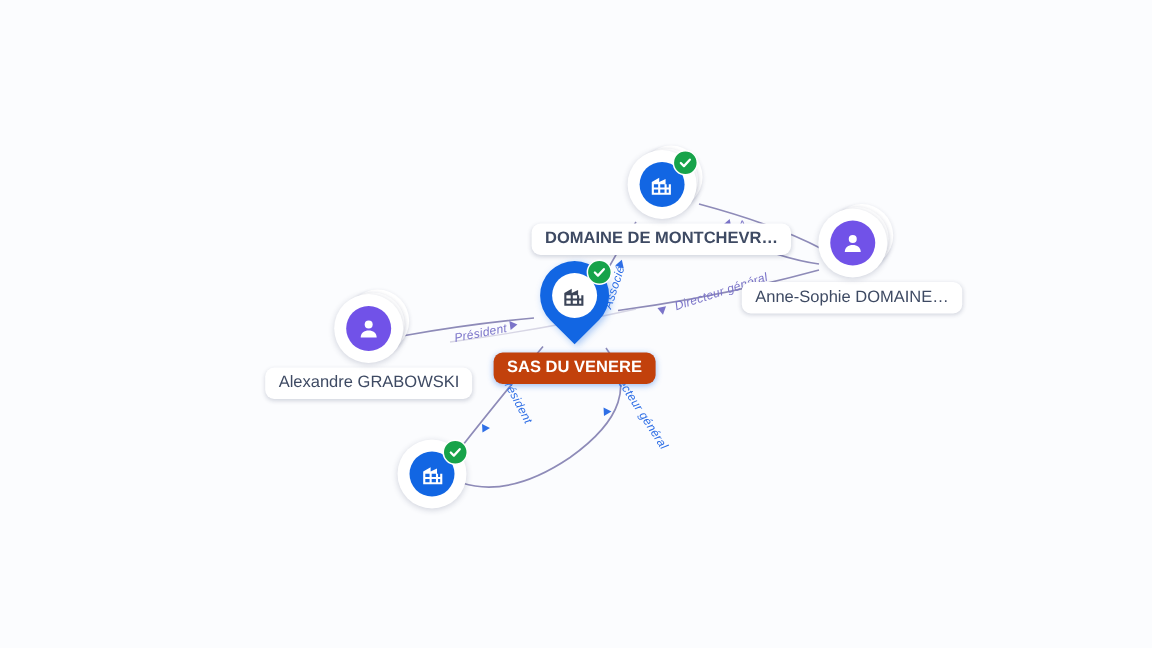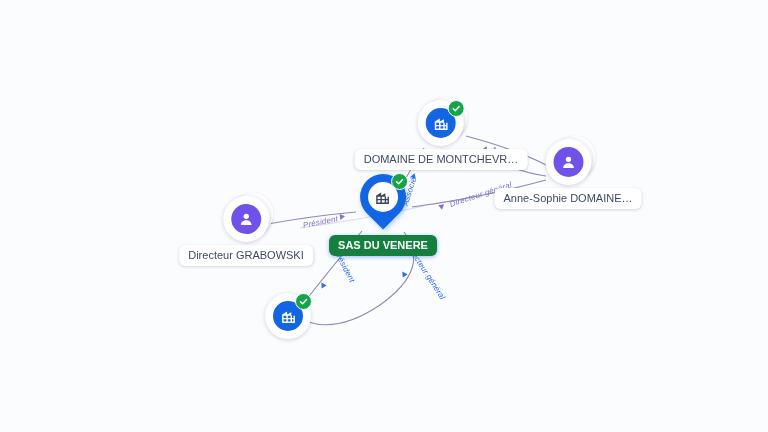--- a/index.html
+++ b/index.html
@@ -121,21 +121,21 @@
     text-overflow: ellipsis;
     font-size: 11px;
     line-height: 15px;
     padding: 3px 9px;
     border-radius: 6px;
     background: #ffffff;
     color: #3e4a63;
     box-shadow: 0 1px 3px rgba(28,40,80,.18);
   }
   .node-label.selected {
-    background: #15803d;
+    background: #c2410c;
     color: #ffffff;
     font-weight: bold;
     box-shadow: 0 1px 4px rgba(20,104,232,.45);
   }
 
   
   .edge-label {
     position: absolute;
     transform-origin: 0 50%;
     white-space: nowrap;
@@ -193,21 +193,21 @@
 
   <div class="edge-label blue" style="left:408px; top:240px; transform:rotate(57deg);">Directeur général</div>
   <div class="arrow-head blue" style="left:405px; top:270px; transform:rotate(118deg);"></div>
 
   <div class="edge-label" style="left:492px; top:146px; transform:rotate(-10deg);">A…</div>
   <div class="arrow-head" style="left:487px; top:146px; transform:rotate(170deg);"></div>
 
   <div class="edge-label" style="left:507px; top:161px; transform:rotate(-22deg);">…ye</div>
   <div class="arrow-head" style="left:503px; top:161px; transform:rotate(160deg);"></div>
 
-  <div class="node" style="left:441px; top:135px;">
+  <div class="node" style="left:441px; top:135px;font-weight:bold;">
     <div class="node-art">
       <div class="stack-card c1"></div>
       <div class="stack-card c2"></div>
       <div class="disc-ring">
         <div class="disc-inner company">
           <svg width="17" height="17" viewBox="0 0 24 24" fill="#ffffff" aria-hidden="true">
             <path d="M3 21V9l7-4v4l6-3v5h5v10H3zm2-2h4v-3H5v3zm0-5h4v-3H5v3zm6 5h4v-3h-4v3zm0-5h4v-3h-4v3zm6 5h2v-3h-2v3zm0-5h2v-3h-2v3z"></path>
           </svg>
         </div>
       </div>
@@ -259,21 +259,21 @@
       <div class="stack-card c2"></div>
       <div class="disc-ring">
         <div class="disc-inner person">
           <svg width="16" height="16" viewBox="0 0 24 24" fill="#ffffff" aria-hidden="true">
             <circle cx="12" cy="8" r="4"></circle>
             <path d="M4 21c0-4.4 3.6-7 8-7s8 2.6 8 7z"></path>
           </svg>
         </div>
       </div>
     </div>
-    <div class="node-label">Directeur GRABOWSKI</div>
+    <div class="node-label">Alexandre GRABOWSKI</div>
   </div>
 
   <div class="node" style="left:288px; top:316px;">
     <div class="node-art">
       <div class="disc-ring">
         <div class="disc-inner company">
           <svg width="17" height="17" viewBox="0 0 24 24" fill="#ffffff" aria-hidden="true">
             <path d="M3 21V9l7-4v4l6-3v5h5v10H3zm2-2h4v-3H5v3zm0-5h4v-3H5v3zm6 5h4v-3h-4v3zm0-5h4v-3h-4v3zm6 5h2v-3h-2v3zm0-5h2v-3h-2v3z"></path>
           </svg>
         </div>

